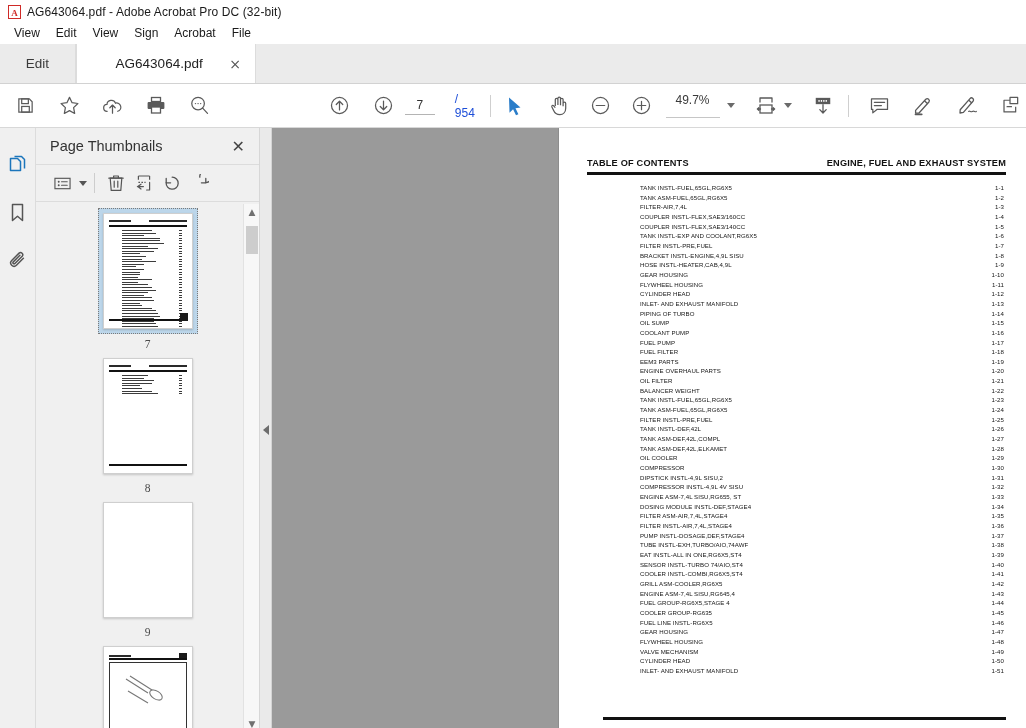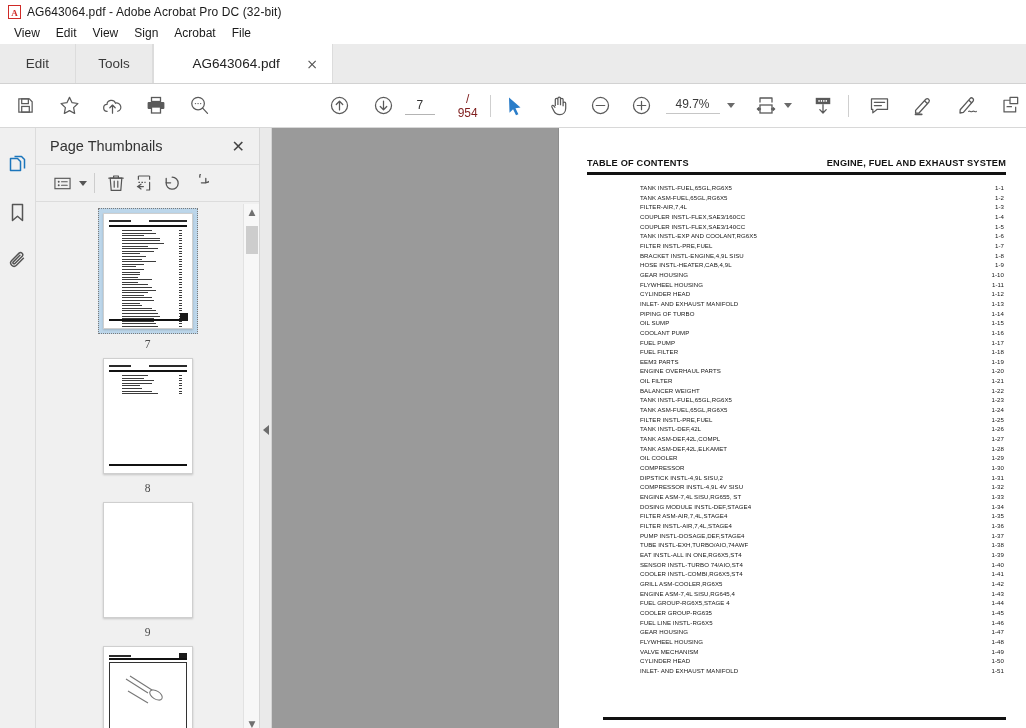--- a/index.html
+++ b/index.html
@@ -124,35 +124,34 @@
     border-bottom: 1px solid #b4b4b4;
     font-size: 12px;
     font-family: "Liberation Sans", sans-serif;
     color: #333;
     background: transparent;
     padding: 1px 0 2px 0;
     outline: none;
   }
   #pagefield .pagetotal {
     margin-left: 20px;
-    color: #7f1d1d;
+    color: #1d4ed8;
     font-size: 12px;
-    text-align: center;
   }
   #zoomfield {
     display: flex; align-items: center;
     margin-left: 8px;
   }
   #zoomfield .zoomval {
     font-size: 12px;
     color: #3a3a3a;
     width: 54px;
     text-align: center;
     border-bottom: 1px solid #c6c6c6;
-    padding-bottom: 2px;
+    padding-bottom: 10px;
   }
   .caret-dn {
     width: 0; height: 0;
     border-left: 4px solid transparent;
     border-right: 4px solid transparent;
     border-top: 5px solid #6a6a6a;
     margin-left: 7px;
   }
 
   
@@ -386,21 +385,20 @@
   <div class="menu-item">View</div>
   <div class="menu-item">Edit</div>
   <div class="menu-item">View</div>
   <div class="menu-item">Sign</div>
   <div class="menu-item">Acrobat</div>
   <div class="menu-item">File</div>
 </div>
 
 <div id="tabbar">
   <div class="tab home">Edit</div>
-  <div class="tab tools">Tools</div>
   <div class="tab doc">
     <span class="tab-label">AG643064.pdf</span>
     <span class="tab-close">×</span>
   </div>
 </div>
 
 <div id="toolbar">
   <div style="width:10px"></div>
 
   <div class="tb-btn" title="Save">

